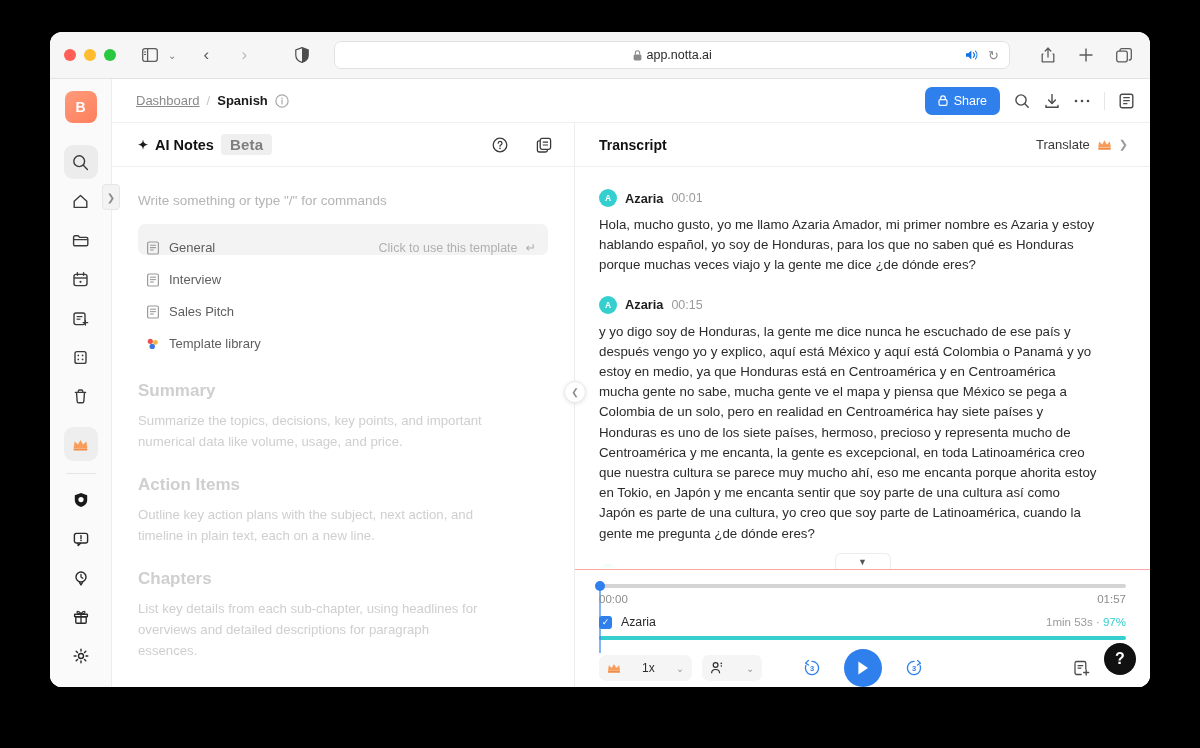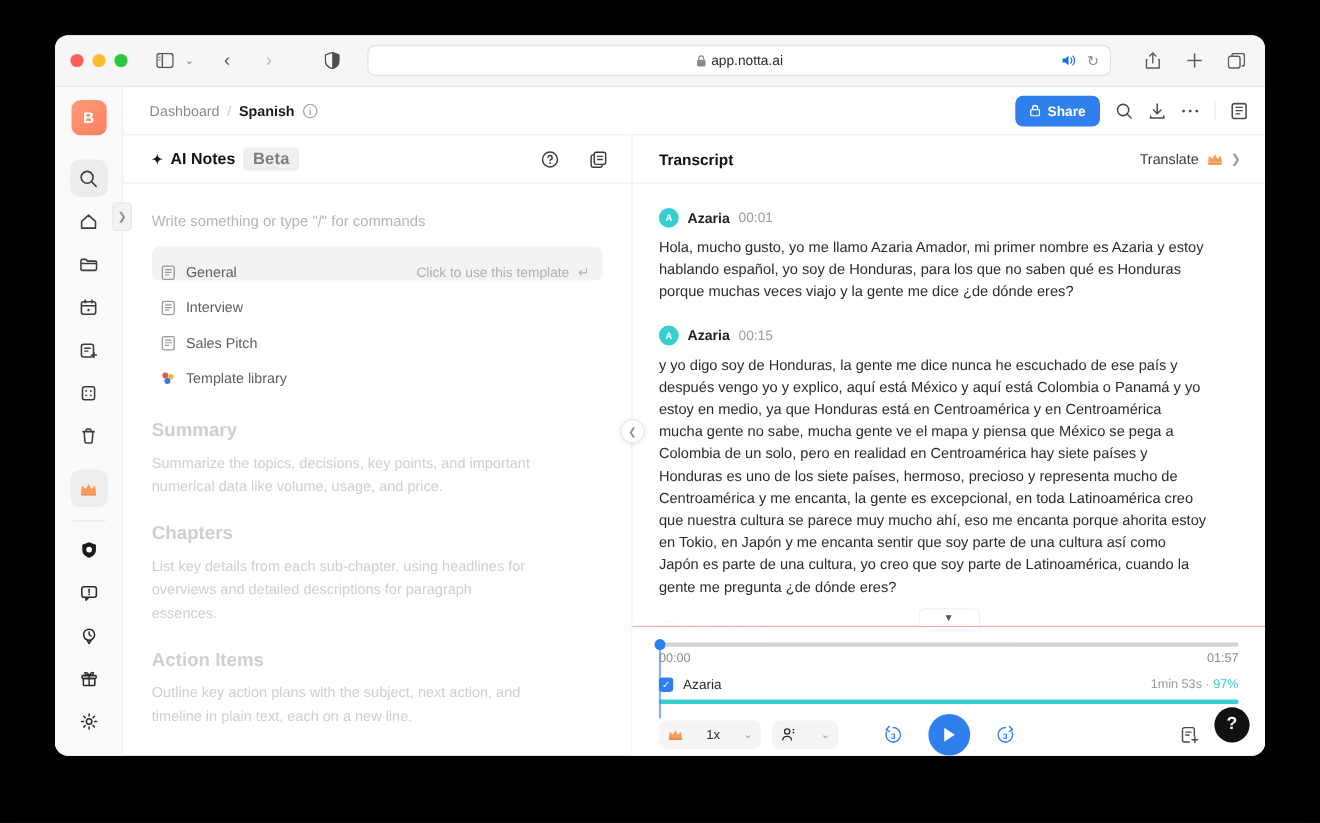--- a/index.html
+++ b/index.html
@@ -120,31 +120,31 @@
   .main { flex: 1; display: flex; flex-direction: column; min-width: 0; }
 
   .topbar {
     height: 44px;
     display: flex; align-items: center;
     padding: 0 16px 0 24px;
     border-bottom: 1px solid #f0f0f0;
     flex: none;
   }
   .breadcrumb { display: flex; align-items: center; gap: 7px; font-size: 13px; }
-  .crumb-dim { color: #8a8a8a; }
+  .crumb-dim { color: #8a8a8a; text-decoration: underline; }
   .crumb-sep { color: #c6c6c6; }
   .crumb-cur { color: #1a1a1a; font-weight: 700; }
   .info-ic { color: #a8a8a8; display: flex; }
 
   .topbar-right { margin-left: auto; display: flex; align-items: center; gap: 14px; }
   .share-btn {
     background: #2f80ed; color: #fff;
     height: 28px; padding: 0 13px; border-radius: 7px;
     display: flex; align-items: center; gap: 6px;
-    font-size: 12.5px; font-weight: 700;
+    font-size: 12.5px; font-weight: 400;
     border: none;
   }
   .tb-ic { color: #4a4a4a; display: flex; align-items: center; }
   .tb-sep { width: 1px; height: 18px; background: #e6e6e6; }
 
   
   .panes { flex: 1; display: flex; min-height: 0; position: relative; }
 
   
   .notes {
@@ -730,26 +730,26 @@
                 </span>
                 <span>Template library</span>
               </div>
             </div>
 
             <div>
               <div class="sec-h">Summary</div>
               <div class="sec-p">Summarize the topics, decisions, key points, and important numerical data like volume, usage, and price.</div>
             </div>
             <div>
+              <div class="sec-h">Action Items</div>
+              <div class="sec-p">Outline key action plans with the subject, next action, and timeline in plain text, each on a new line.</div>
+            </div>
+            <div>
               <div class="sec-h">Chapters</div>
               <div class="sec-p">List key details from each sub-chapter, using headlines for overviews and detailed descriptions for paragraph essences.</div>
-            </div>
-            <div>
-              <div class="sec-h">Action Items</div>
-              <div class="sec-p">Outline key action plans with the subject, next action, and timeline in plain text, each on a new line.</div>
             </div>
           </div>
         </div>
 
         <div class="collapse-handle">
           <span>❮</span>
         </div>
 
         <div class="trans">
           <div class="trans-head">

